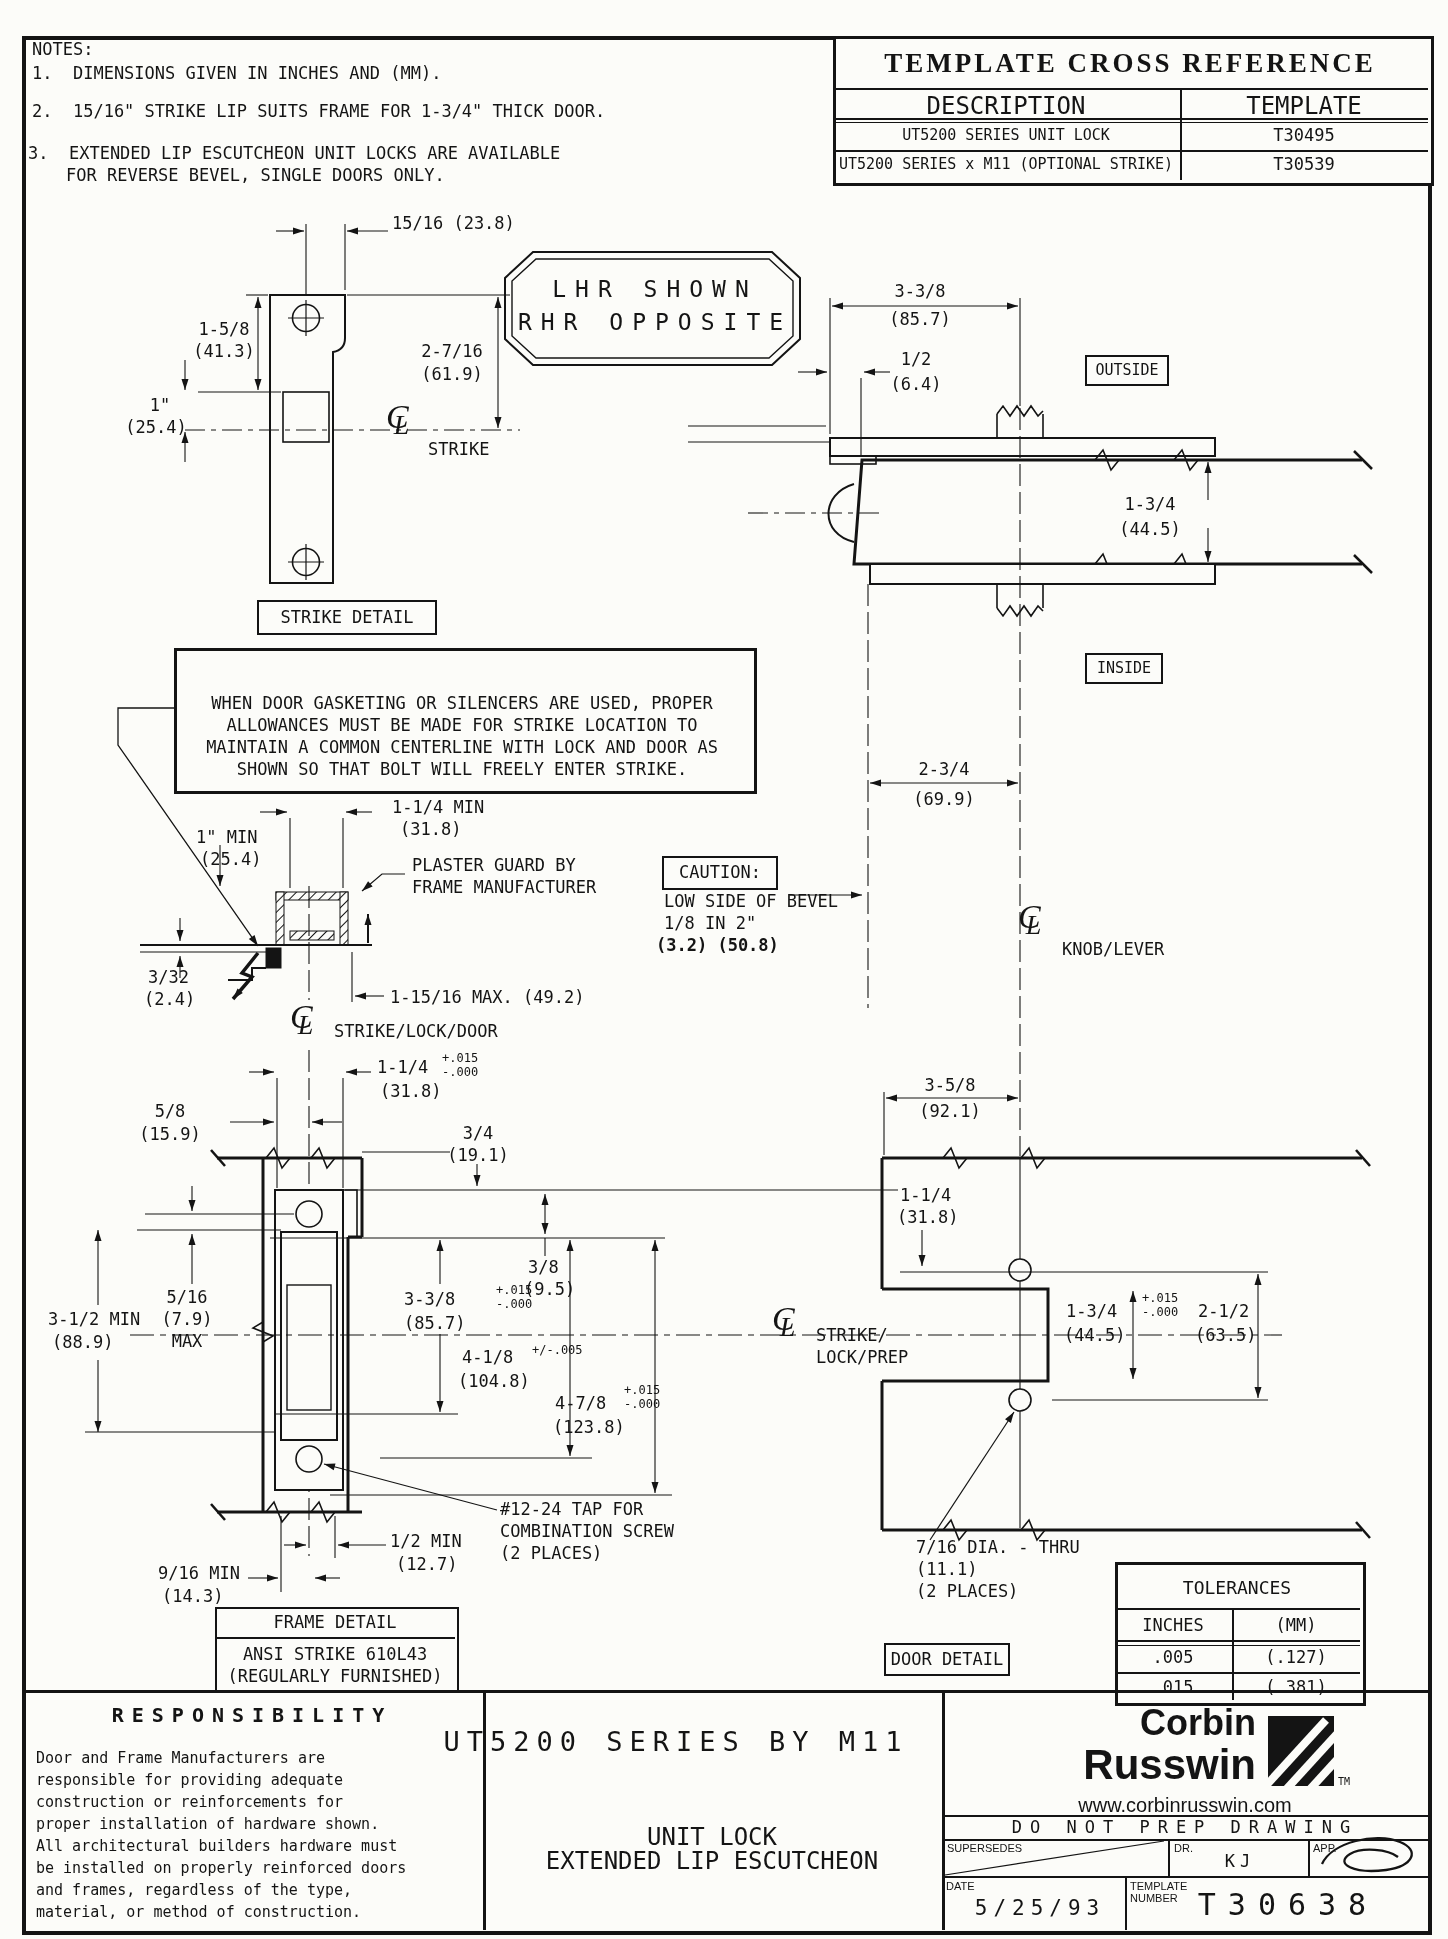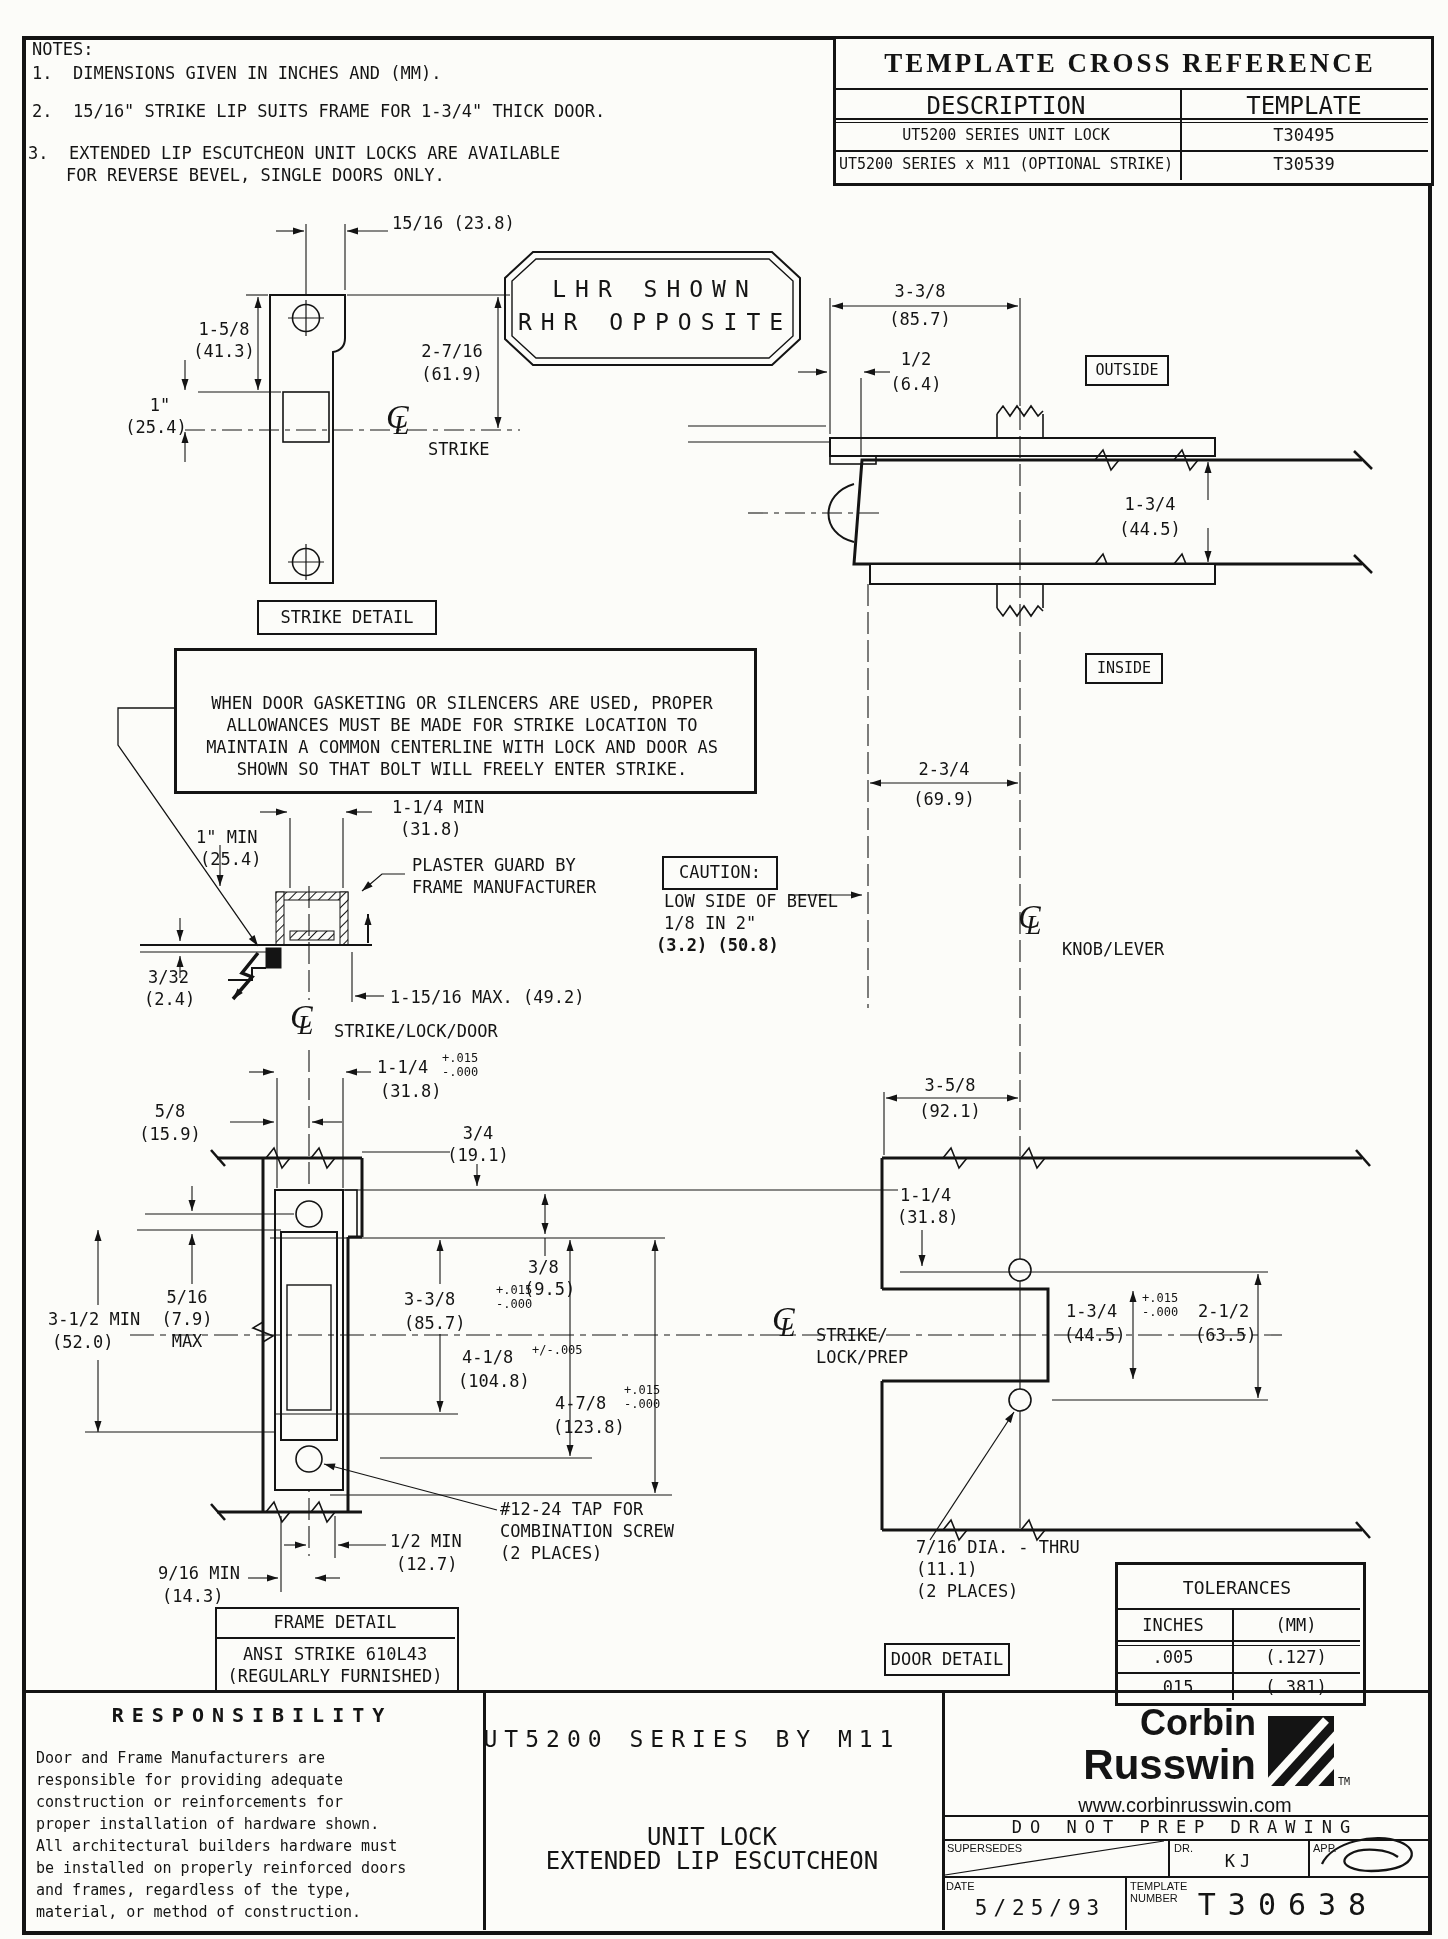--- a/index.html
+++ b/index.html
@@ -309,21 +309,21 @@
 <div class="t tt" style="left:442px;top:1066px;">-.000</div>
 <div class="t" style="left:380px;top:1082px;">(31.8)</div>
 <div class="t tc" style="left:170px;top:1102px;">5/8</div>
 <div class="t tc" style="left:170px;top:1125px;">(15.9)</div>
 <div class="t tc" style="left:478px;top:1124px;">3/4</div>
 <div class="t tc" style="left:478px;top:1146px;">(19.1)</div>
 <div class="t tc" style="left:187px;top:1288px;">5/16</div>
 <div class="t tc" style="left:187px;top:1310px;">(7.9)</div>
 <div class="t tc" style="left:187px;top:1332px;">MAX</div>
 <div class="t" style="left:48px;top:1310px;">3-1/2 MIN</div>
-<div class="t" style="left:52px;top:1333px;">(52.0)</div>
+<div class="t" style="left:52px;top:1333px;">(88.9)</div>
 <div class="t" style="left:404px;top:1290px;">3-3/8</div>
 <div class="t tt" style="left:496px;top:1284px;">+.015</div>
 <div class="t tt" style="left:496px;top:1298px;">-.000</div>
 <div class="t" style="left:404px;top:1314px;">(85.7)</div>
 <div class="t" style="left:528px;top:1258px;">3/8</div>
 <div class="t" style="left:524px;top:1280px;">(9.5)</div>
 <div class="t" style="left:462px;top:1348px;">4-1/8</div>
 <div class="t tt" style="left:532px;top:1344px;">+/-.005</div>
 <div class="t" style="left:458px;top:1372px;">(104.8)</div>
 <div class="t" style="left:555px;top:1394px;">4-7/8</div>
@@ -385,21 +385,21 @@
 <div class="t tc" style="left:252px;top:1704px;font-size:20px;font-weight:bold;letter-spacing:8px;">RESPONSIBILITY</div>
 <div class="t ts" style="left:36px;top:1750px;">Door and Frame Manufacturers are</div>
 <div class="t ts" style="left:36px;top:1772px;">responsible for providing adequate</div>
 <div class="t ts" style="left:36px;top:1794px;">construction or reinforcements for</div>
 <div class="t ts" style="left:36px;top:1816px;">proper installation of hardware shown.</div>
 <div class="t ts" style="left:36px;top:1838px;">All architectural builders hardware must</div>
 <div class="t ts" style="left:36px;top:1860px;">be installed on properly reinforced doors</div>
 <div class="t ts" style="left:36px;top:1882px;">and frames, regardless of the type,</div>
 <div class="t ts" style="left:36px;top:1904px;">material, or method of construction.</div>
 
-<div class="t tc" style="left:692px;top:1726px;font-size:23px;letter-spacing:7px;">UT5200 SERIES BY M11</div>
+<div class="t tc" style="left:676px;top:1726px;font-size:27px;letter-spacing:7px;">UT5200 SERIES BY M11</div>
 <div class="t tc t20" style="left:712px;top:1824px;">UNIT LOCK</div>
 <div class="t tc t20" style="left:712px;top:1848px;">EXTENDED LIP ESCUTCHEON</div>
 
 <div class="t tr logo" style="left:1256px;top:1706px;font-size:36px;line-height:0.92;">Corbin</div>
 <div class="t tr logo" style="left:1256px;top:1746px;font-size:42px;line-height:0.92;">Russwin</div>
 <div class="t" style="left:1338px;top:1776px;font-size:10px;">TM</div>
 <div class="t tc" style="left:1185px;top:1794px;font-size:20px;font-family:'Liberation Sans',sans-serif;">www.corbinrusswin.com</div>
 <div class="hline" style="left:942px;top:1815px;width:486px;height:2px;"></div>
 <div class="t tc" style="left:1185px;top:1818px;letter-spacing:8px;">DO NOT PREP DRAWING</div>
 <div class="hline" style="left:942px;top:1839px;width:486px;height:2px;"></div>

